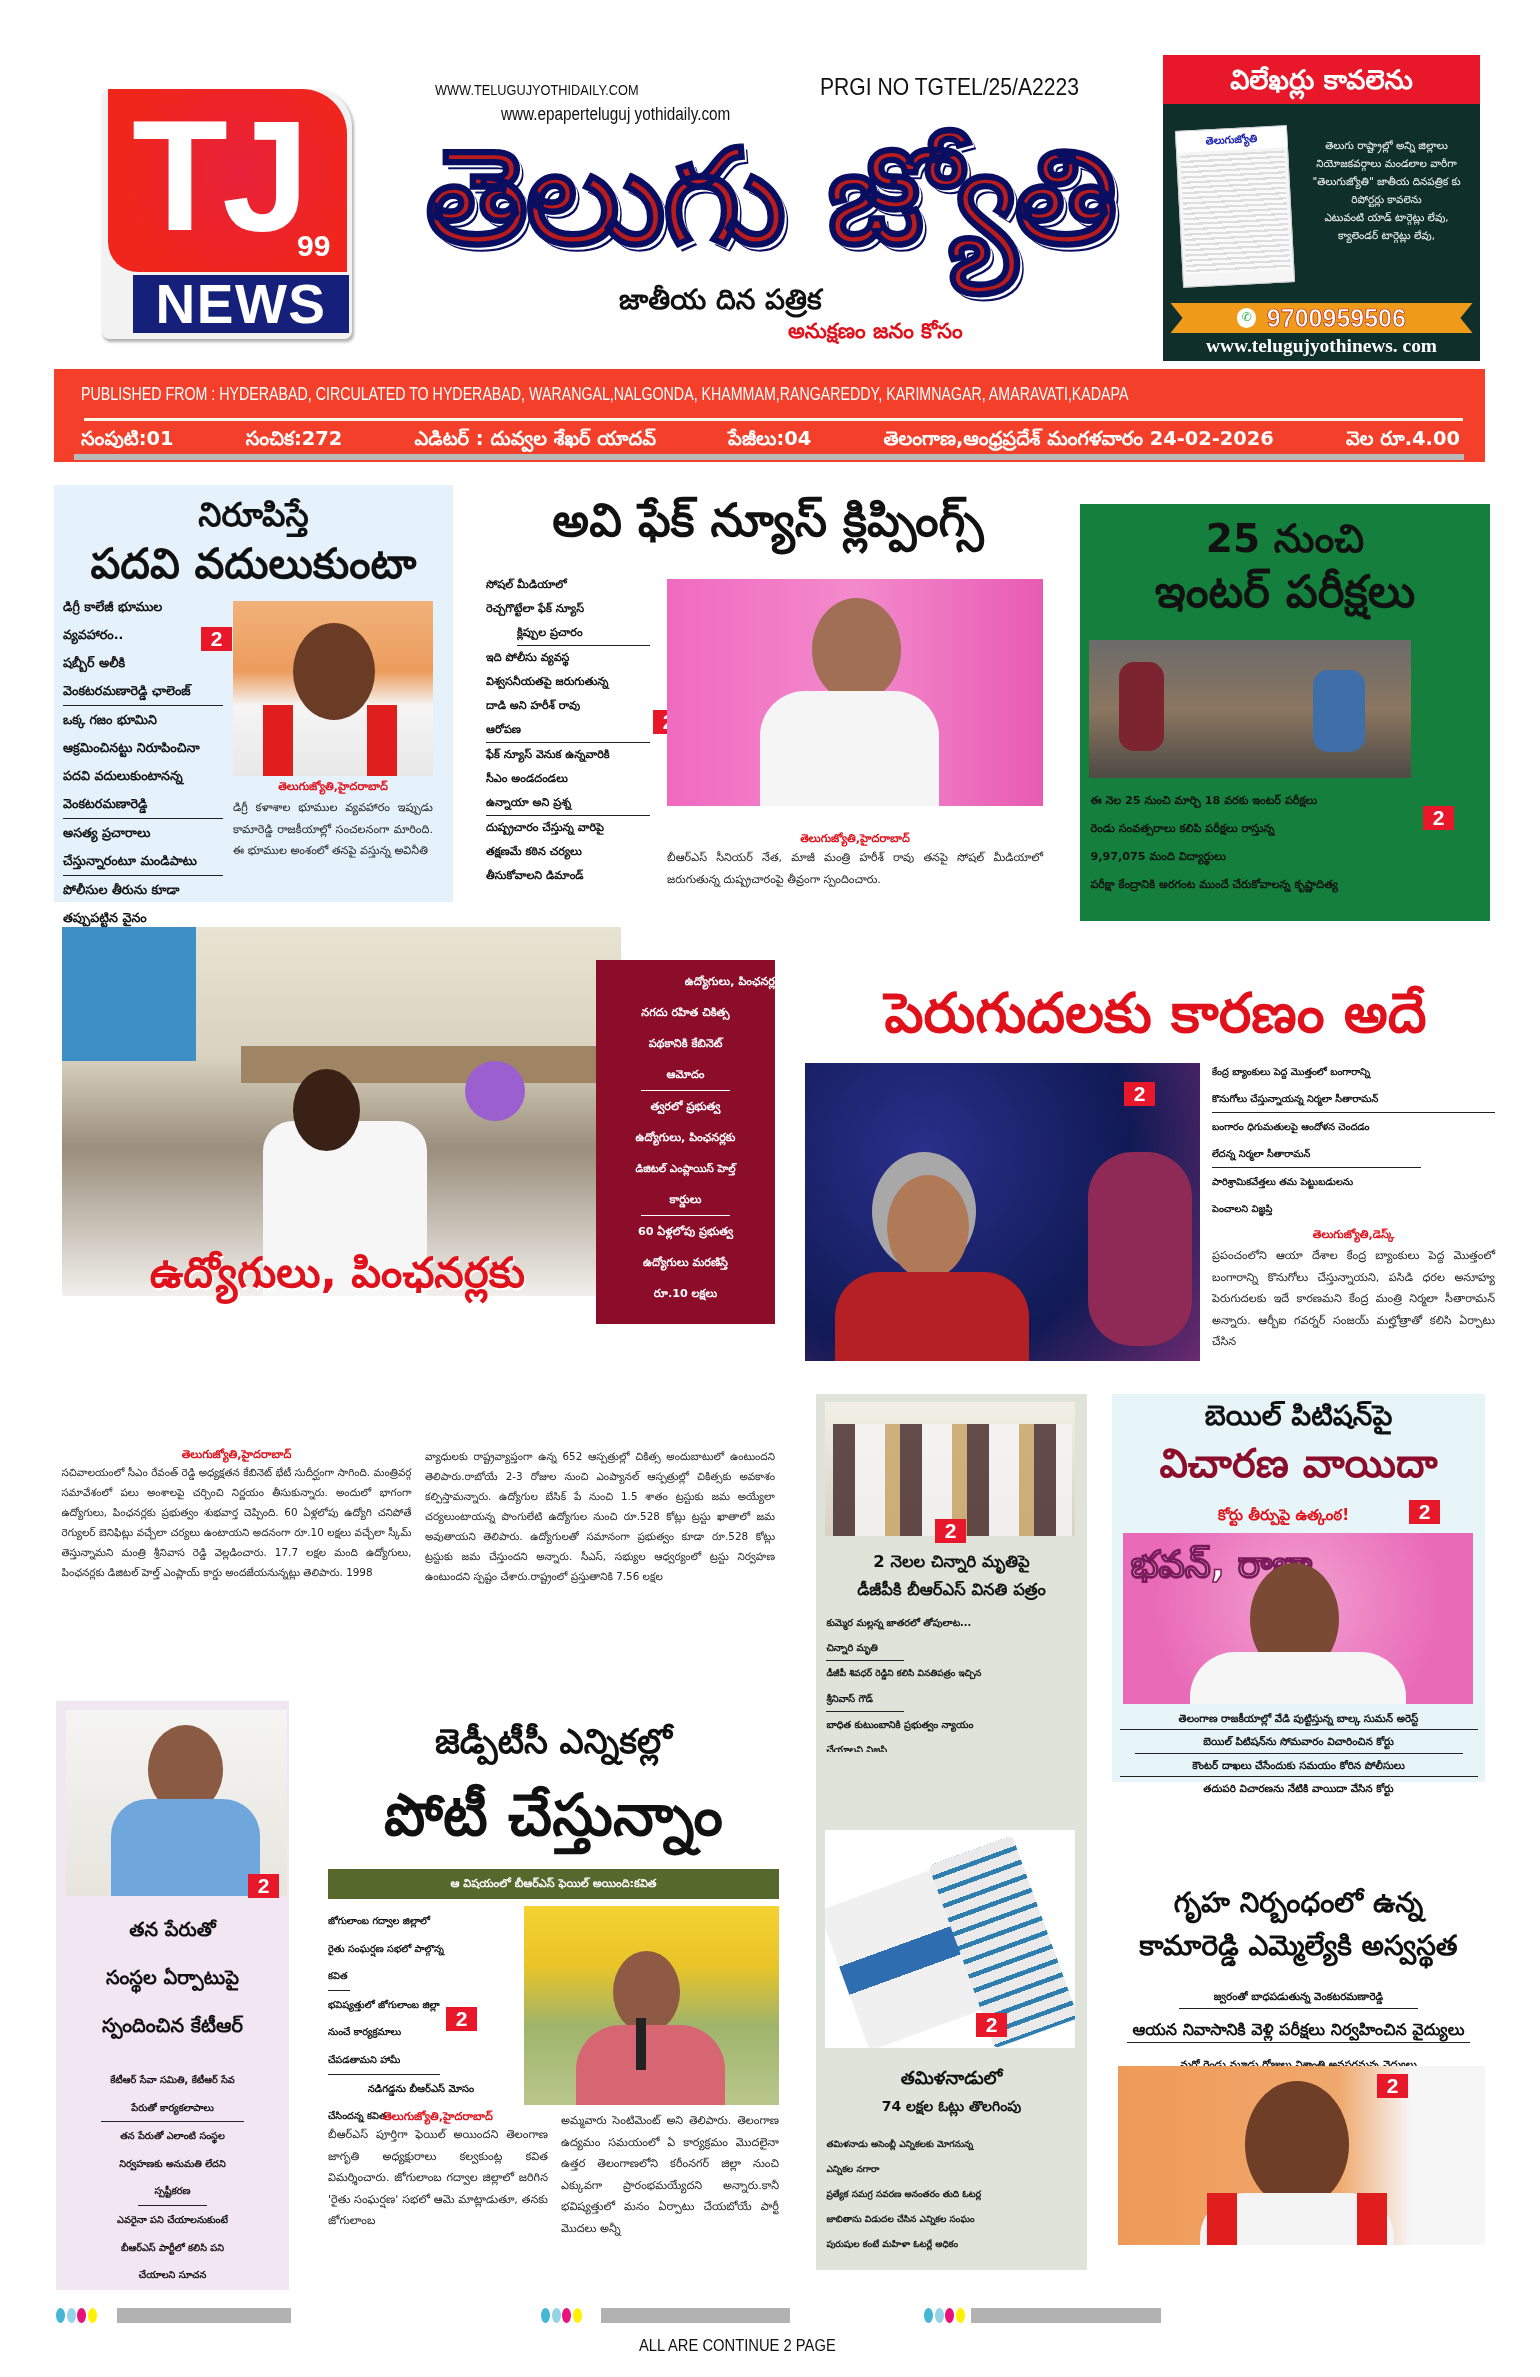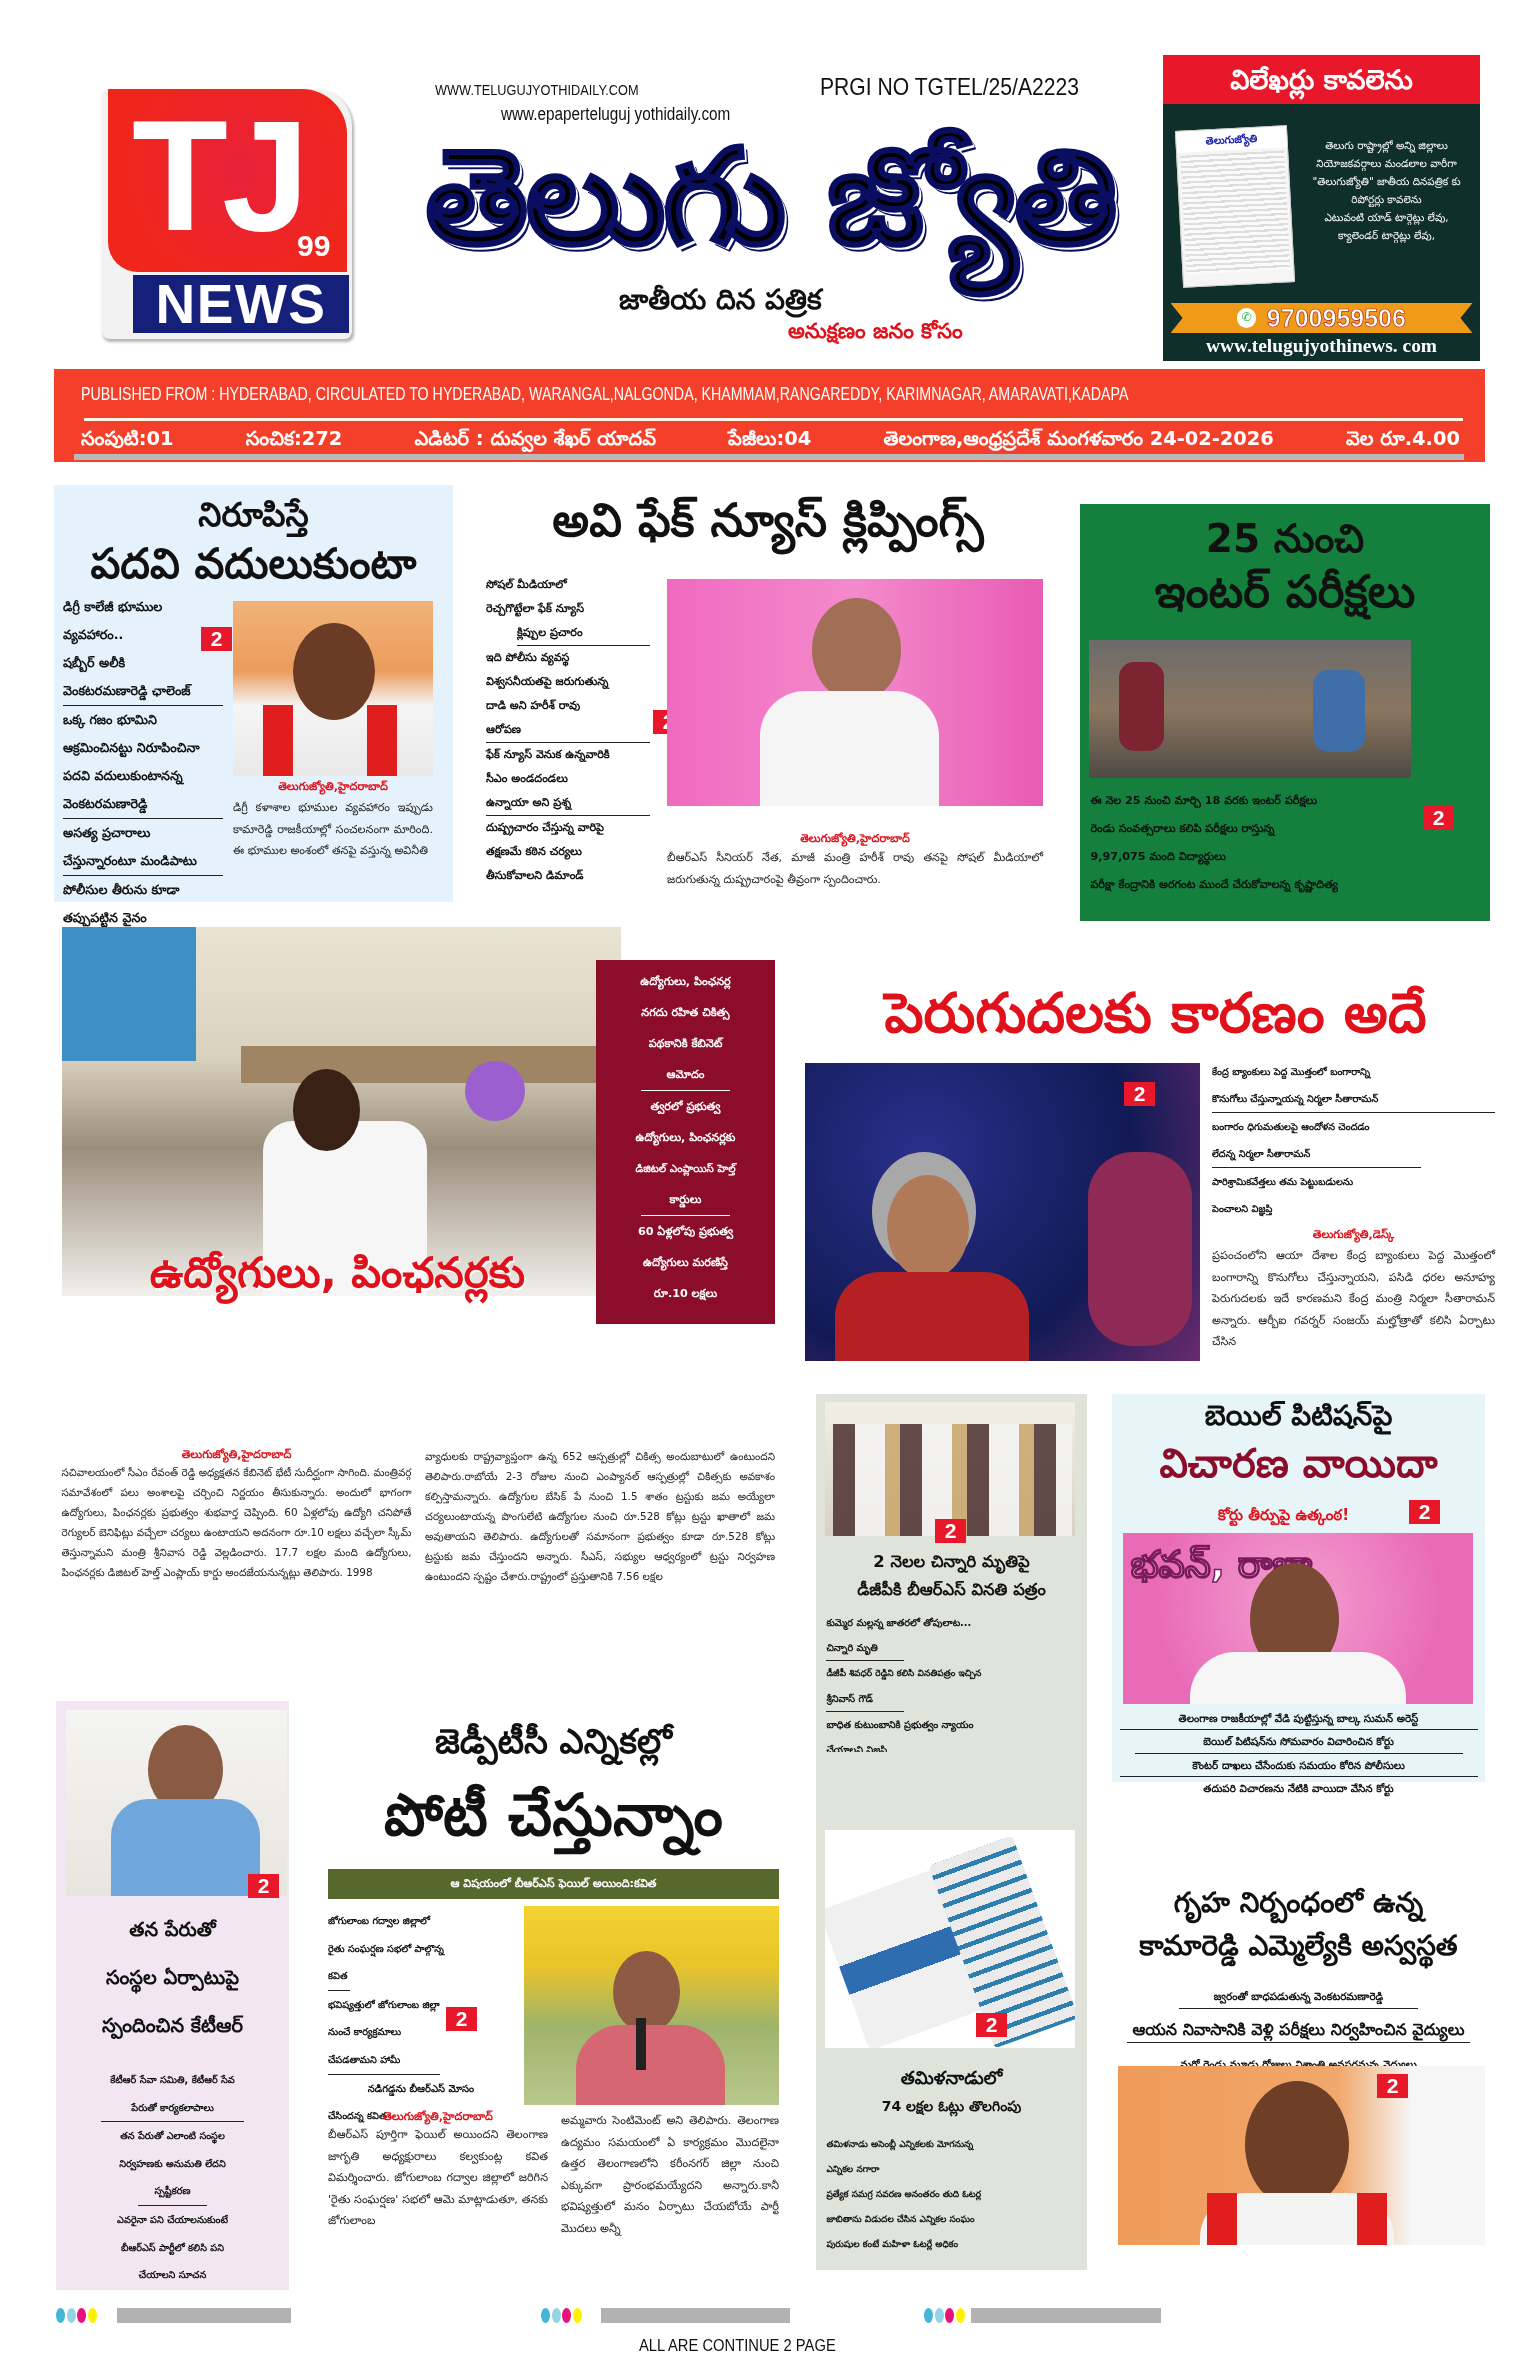--- a/index.html
+++ b/index.html
@@ -9,21 +9,21 @@
   
   .logo-box { left: 102px; top: 89px; width: 250px; height: 250px; border-radius: 7.5px 37px 7.5px 7.5px; background: #f2f2f2; box-shadow: 1.5px 2.2px 3px rgba(0,0,0,0.3); overflow: hidden; }
   .logo-red { position: absolute; left: 6px; top: 0; width: 239px; height: 183px; background: radial-gradient(circle at 55% 45%, #e8213a, #f0261d 70%); border-radius: 0 45px 0 30px; }
   .logo-tj { position: absolute; left: 30px; top: 7.5px; font: bold 157px/1 "Liberation Sans", sans-serif; color: #fff; letter-spacing: -6px; }
   .logo-99 { position: absolute; left: 195px; top: 142px; font: bold 30px/1 "Liberation Sans", sans-serif; color: #fff; }
   .logo-news { position: absolute; left: 31px; top: 186px; width: 216px; height: 58px; background: #14207a; color: #fff; font: bold 55px/58px "Liberation Sans", sans-serif; text-align: center; letter-spacing: 1.5px; }
 
   .url1 { left: 435px; top: 81px; font: 15px "Liberation Sans", sans-serif; color: #111; transform: scaleX(0.85); transform-origin: left; }
   .url2 { left: 501px; top: 104px; font: 18px "Liberation Sans", sans-serif; color: #111; transform: scaleX(0.85); transform-origin: left; }
   .prgi { left: 820px; top: 73px; font: 24px "Liberation Sans", sans-serif; color: #111; transform: scaleX(0.88); transform-origin: left; }
-  .title-main { left: 425px; top: 119px; width: 731px; height: 157px; font: bold 133px/157px "DejaVu Sans", sans-serif; color: #000000; -webkit-text-stroke: 2.2px #0a0e60; text-shadow: 3px 3px 0 #fff, 4.5px 4.5px 0 #0a0e60; letter-spacing: -3px; white-space: nowrap; }
+  .title-main { left: 425px; top: 119px; width: 731px; height: 157px; font: bold 133px/157px "DejaVu Sans", sans-serif; color: #b91c1c; -webkit-text-stroke: 2.2px #0a0e60; text-shadow: 3px 3px 0 #fff, 4.5px 4.5px 0 #0a0e60; letter-spacing: -3px; white-space: nowrap; }
   .tagline1 { left: 619px; top: 283px; font: bold 28px "DejaVu Sans", sans-serif; color: #111; }
   .tagline2 { left: 788px; top: 319px; font: bold 21px "DejaVu Sans", sans-serif; color: #e0111a; }
 
   
   .ad { left: 1163px; top: 55px; width: 317px; height: 306px; background: #0f2f2a; }
   .ad-head { height: 49px; background: #e8172a; color: #fff; font: bold 27px/49px "DejaVu Sans", sans-serif; text-align: center; }
   .ad-thumb { position: absolute; left: 16.4px; top: 73px; width: 112px; height: 157px; background: #f5f5f5; transform: rotate(-3deg); border: 0.7px solid #ccc; }
   .ad-thumb .t1 { height: 21px; background: #fff; color: #1a22b0; font: bold 10.4px/21px "DejaVu Sans", sans-serif; text-align: center; }
   .ad-thumb .t2 { margin: 3px; height: 119px; background: repeating-linear-gradient(#ddd 0 2.2px, #fafafa 2.2px 5.2px); }
   .ad-text { position: absolute; left: 134px; top: 81px; width: 179px; color: #fff; font: 10.4px/18px "DejaVu Sans", sans-serif; text-align: center; }
@@ -179,21 +179,21 @@
 <div class="panel" style="left:54px;top:924px;width:731px;height:656px;">
   <div class="photo" style="left:7.5px;top:3px;width:559px;height:369px;background:linear-gradient(180deg,#e9e3d3 0%,#d9d2bf 35%,#9a8e7c 60%,#f2f0ec 100%);">
     <div style="position:absolute;left:0;top:0;width:134px;height:134px;background:#3d8fc6;"></div>
     <div style="position:absolute;left:179px;top:119px;width:358px;height:37px;background:#a08565;"></div>
     <div style="position:absolute;left:201px;top:194px;width:164px;height:179px;background:#f6f6f6;border-radius:30px 30px 0 0;"></div>
     <div style="position:absolute;left:231px;top:142px;width:67px;height:82px;border-radius:50%;background:#3a2116;"></div>
     <div style="position:absolute;left:403px;top:134px;width:60px;height:60px;border-radius:50%;background:#9c5fd0;"></div>
   </div>
   <div class="hd" style="position:absolute;left:7.5px;top:324px;width:552px;font-size:42px;color:#e0111a;text-shadow:1.5px 1.5px 0 #fff;">ఉద్యోగులు, పింఛనర్లకు</div>
   <div style="position:absolute;left:542px;top:36px;width:179px;height:364px;background:#8c0d2a;padding-top:6px;">
-    <div class="hd" style="color:#fff;font-size:11.2px;line-height:31px;">ఉద్యోగులు, పింఛనర్ల</div>
+    <div class="hd" style="color:#fff;font-size:11.2px;line-height:31px;text-align:right;">ఉద్యోగులు, పింఛనర్ల</div>
     <div class="hd" style="color:#fff;font-size:11.2px;line-height:31px;">నగదు రహిత చికిత్స</div>
     <div class="hd" style="color:#fff;font-size:11.2px;line-height:31px;">పథకానికి కేబినెట్</div>
     <div class="hd" style="color:#fff;font-size:11.2px;line-height:31px;border-bottom:0.7px solid #fff;margin:0 45px;">ఆమోదం</div>
     <div class="hd" style="color:#fff;font-size:11.2px;line-height:31px;">త్వరలో ప్రభుత్వ</div>
     <div class="hd" style="color:#fff;font-size:11.2px;line-height:31px;">ఉద్యోగులు, పింఛనర్లకు</div>
     <div class="hd" style="color:#fff;font-size:10.4px;line-height:31px;">డిజిటల్ ఎంప్లాయిస్ హెల్త్</div>
     <div class="hd" style="color:#fff;font-size:11.2px;line-height:31px;border-bottom:0.7px solid #fff;margin:0 45px;">కార్డులు</div>
     <div class="hd" style="color:#fff;font-size:11.2px;line-height:31px;">60 ఏళ్లలోపు ప్రభుత్వ</div>
     <div class="hd" style="color:#fff;font-size:11.2px;line-height:31px;">ఉద్యోగులు మరణిస్తే</div>
     <div class="hd" style="color:#fff;font-size:11.2px;line-height:31px;">రూ.10 లక్షలు</div>

